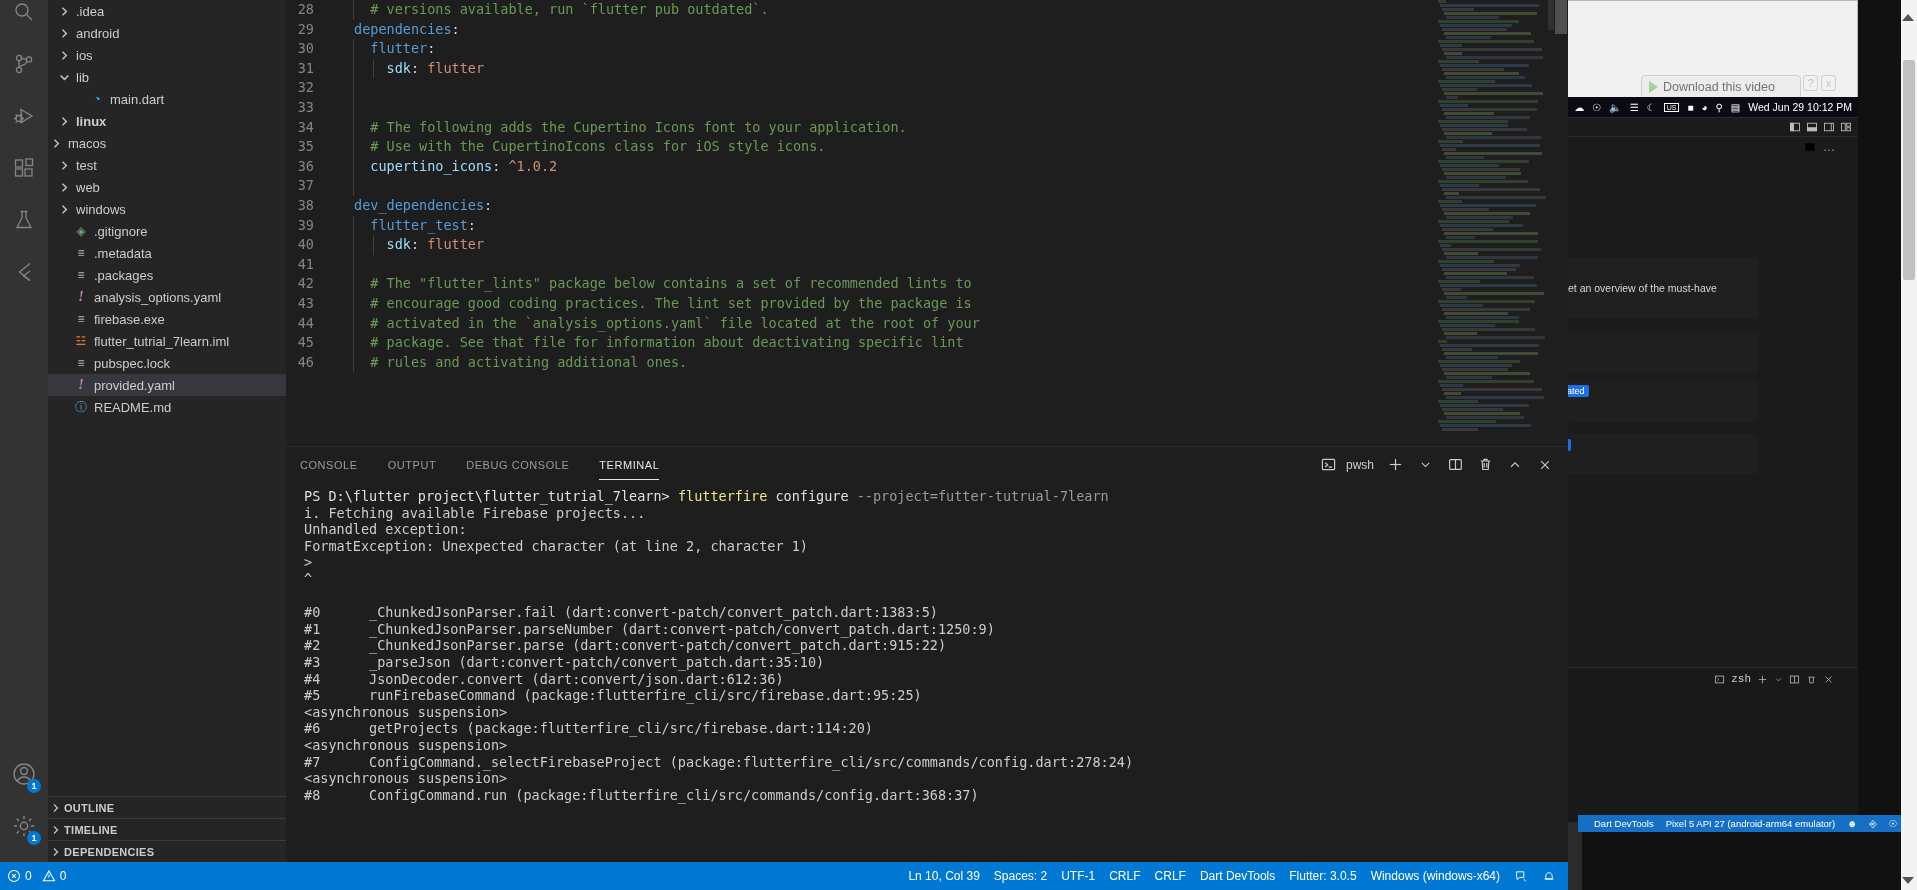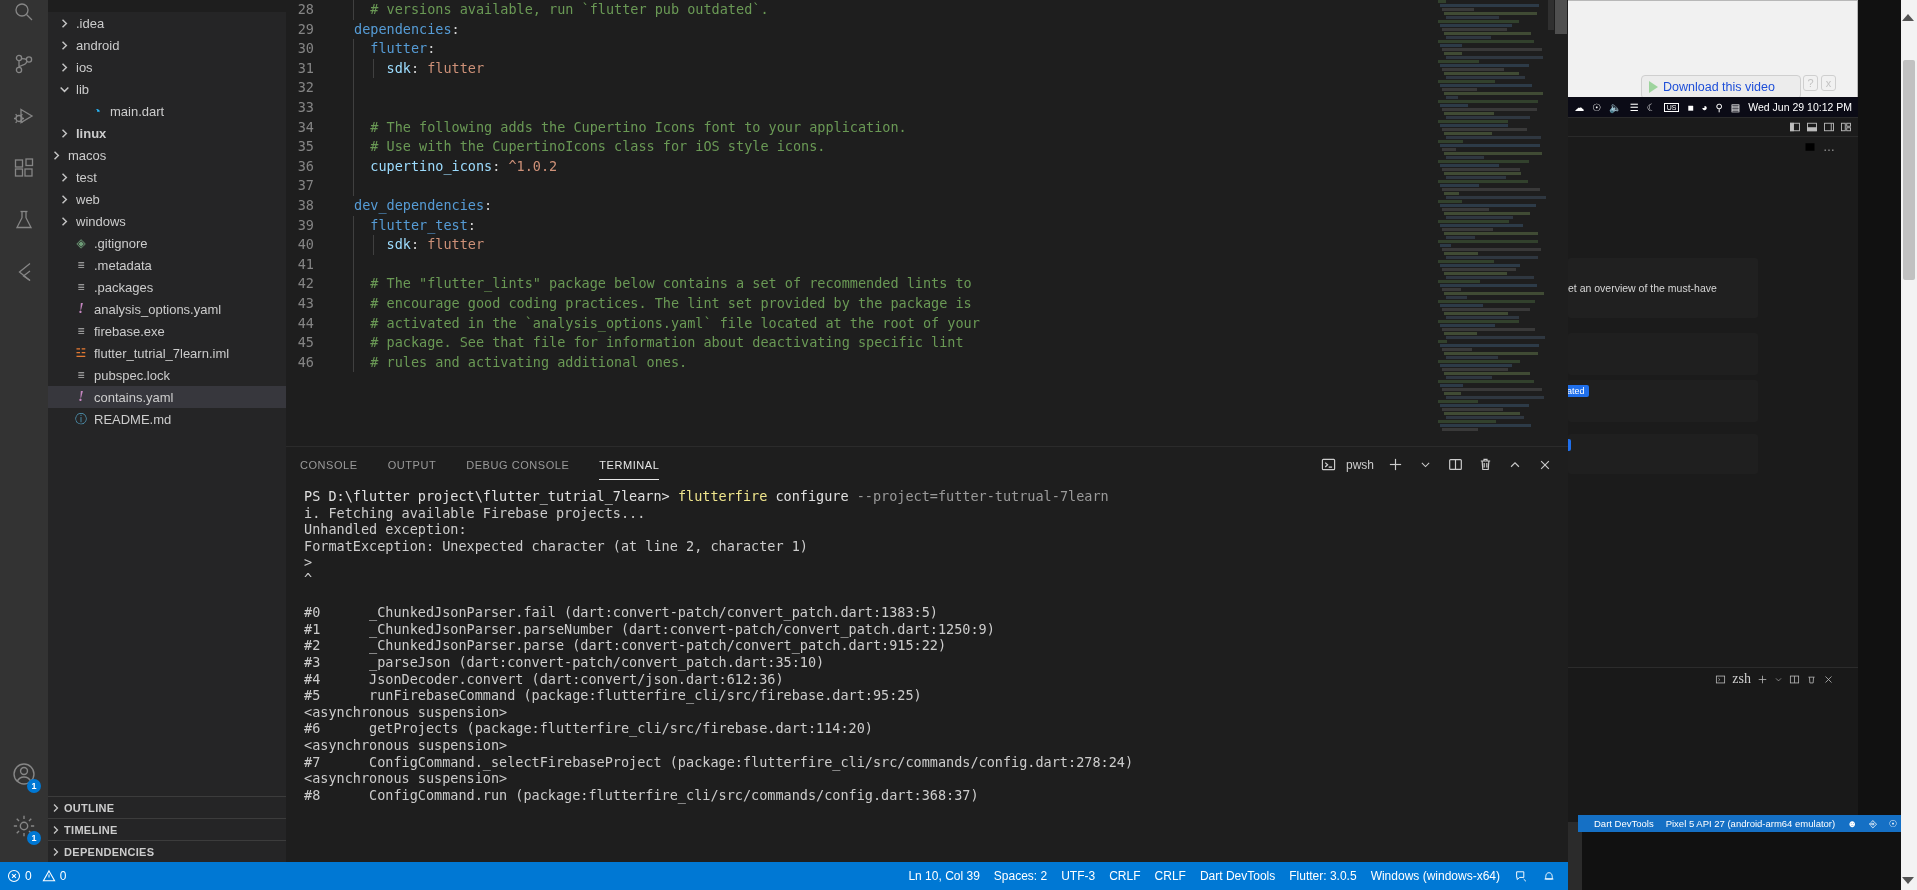--- a/index.html
+++ b/index.html
@@ -25,21 +25,21 @@
   .ab-icon svg { stroke:#868686; fill:none; stroke-width:1.3; }
   .badge {
     position:absolute; right:7px; bottom:7px; background:#0078d4; color:#fff;
     font-size:9px; line-height:14px; min-width:14px; height:14px; border-radius:7px;
     text-align:center; font-family:"Liberation Sans",sans-serif; font-weight:600;
   }
 
   
   .sidebar {
     position:absolute; left:48px; top:0; width:238px; height:862px;
-    background:#252526; overflow:hidden;margin-top:12px;
+    background:#252526; overflow:hidden;
   }
   .tree { padding-top:0; }
   .trow {
     height:22px; display:flex; align-items:center; cursor:pointer;
     font-size:13px; color:#cccccc; white-space:nowrap;
     font-family:"Liberation Sans", sans-serif;
   }
   .trow.selected { background:#37373d; }
   .twist { width:16px; height:22px; display:flex; align-items:center; justify-content:center; flex:none; }
   .twist svg { stroke:#c5c5c5; fill:none; stroke-width:1.3; }
@@ -116,21 +116,21 @@
   .sb-right { margin-left:auto; display:flex; align-items:center; }
 
   
   .right { position:absolute; left:1568px; top:0; width:349px; height:890px; background:#111; overflow:hidden; }
   .rw-browser { position:absolute; left:-10px; top:0; width:300px; height:106px; background:#f1f1f1; border:1px solid #b8b8b8; }
   .dl-pill {
     position:absolute; left:82px; top:74px; width:160px; height:24px;
     background:#ececec; border:1px solid #cfcfcf; border-radius:4px;
     display:flex; align-items:center; gap:5px; padding-left:7px;
   }
-  .dl-text { font-size:12.5px; color:#1d4ed8; font-family:"Liberation Sans",sans-serif; white-space:nowrap; }
+  .dl-text { font-size:12.5px; color:#737373; font-family:"Liberation Sans",sans-serif; white-space:nowrap; }
   .dl-tri { width:0;height:0;border-left:9px solid #9dd49d;border-top:6px solid transparent;border-bottom:6px solid transparent; }
   .dl-sq { width:15px;height:16px;border:1px solid #cfcfcf;border-radius:3px;color:#c3c3c3;font-size:11px;display:flex;align-items:center;justify-content:center; }
 
   .macbar {
     position:absolute; left:-10px; top:97px; width:300px; height:20px;
     background:#0b0b16; display:flex; align-items:center; justify-content:flex-end;
     gap:8px; padding-right:6px;
   }
   .macbar .mi { color:#fff; font-size:10px; display:flex; align-items:center; }
   .mac-time { color:#fff; font-size:10.5px; font-family:"Liberation Sans",sans-serif; white-space:nowrap; }
@@ -340,21 +340,21 @@
             <span class="tlabel">flutter_tutrial_7learn.iml</span>
           </div>
           <div class="trow" style="padding-left: 8px;">
             <span class="twist"></span>
             <span class="ficon ic-txt">≡</span>
             <span class="tlabel">pubspec.lock</span>
           </div>
           <div class="trow selected" style="padding-left: 8px;">
             <span class="twist"></span>
             <span class="ficon ic-yaml">!</span>
-            <span class="tlabel">contains.yaml</span>
+            <span class="tlabel">provided.yaml</span>
           </div>
           <div class="trow" style="padding-left: 8px;">
             <span class="twist"></span>
             <span class="ficon ic-md">ⓘ</span>
             <span class="tlabel">README.md</span>
           </div>
         </div>
     </div>
 
     <div class="panels">
@@ -571,21 +571,21 @@
           <svg width="14" height="14" viewBox="0 0 16 16" style="vertical-align:-2px">
               <path d="M8 2.2 L14.4 13.4 H1.6 Z" fill="none" stroke="#fff" stroke-width="1.2"></path>
               <line x1="8" y1="6.3" x2="8" y2="9.8" stroke="#fff" stroke-width="1.2"></line>
             </svg>
         </span>
         <span>0</span>
       </div>
       <div class="sb-right" id="status-right">
           <div class="sb-item">Ln 10, Col 39</div>
           <div class="sb-item">Spaces: 2</div>
-          <div class="sb-item">UTF-3</div>
+          <div class="sb-item">UTF-1</div>
           <div class="sb-item">CRLF</div>
           <div class="sb-item">CRLF</div>
           <div class="sb-item">Dart DevTools</div>
           <div class="sb-item">Flutter: 3.0.5</div>
           <div class="sb-item">Windows (windows-x64)</div>
           <div class="sb-item">
             <svg width="14" height="14" viewBox="0 0 16 16">
               <path d="M3 3.2h8.2v6.4H6.6L3.6 12V9.6H3z" fill="none" stroke="#fff" stroke-width="1.1"></path>
               <line x1="11" y1="11.5" x2="13.6" y2="14" stroke="#fff" stroke-width="1.1"></line>
             </svg>
@@ -665,21 +665,21 @@
       </div>
 
     </div>
 
     <div class="rw-term">
       <div class="rw-term-head">
         <svg width="11" height="11" viewBox="0 0 16 16">
             <rect x="2" y="3" width="12" height="10"></rect>
             <path d="M5 6.2 L7 8.1 L5 10"></path>
           </svg>
-        <span style="color:#cfcfcf;font-size:14px;font-family:Liberation Serif, serif">zsh</span>
+        <span style="color:#cfcfcf;font-size:11px;font-family:Liberation Mono, monospace">zsh</span>
         <svg width="11" height="11" viewBox="0 0 16 16">
             <line x1="8" y1="2.5" x2="8" y2="13.5"></line>
             <line x1="2.5" y1="8" x2="13.5" y2="8"></line>
           </svg>
         <svg width="9" height="9" viewBox="0 0 16 16">
             <path d="M3.5 6 L8 10.5 L12.5 6"></path>
           </svg>
         <svg width="11" height="11" viewBox="0 0 16 16">
             <rect x="2" y="3" width="12" height="10"></rect>
             <line x1="8" y1="3" x2="8" y2="13"></line>

